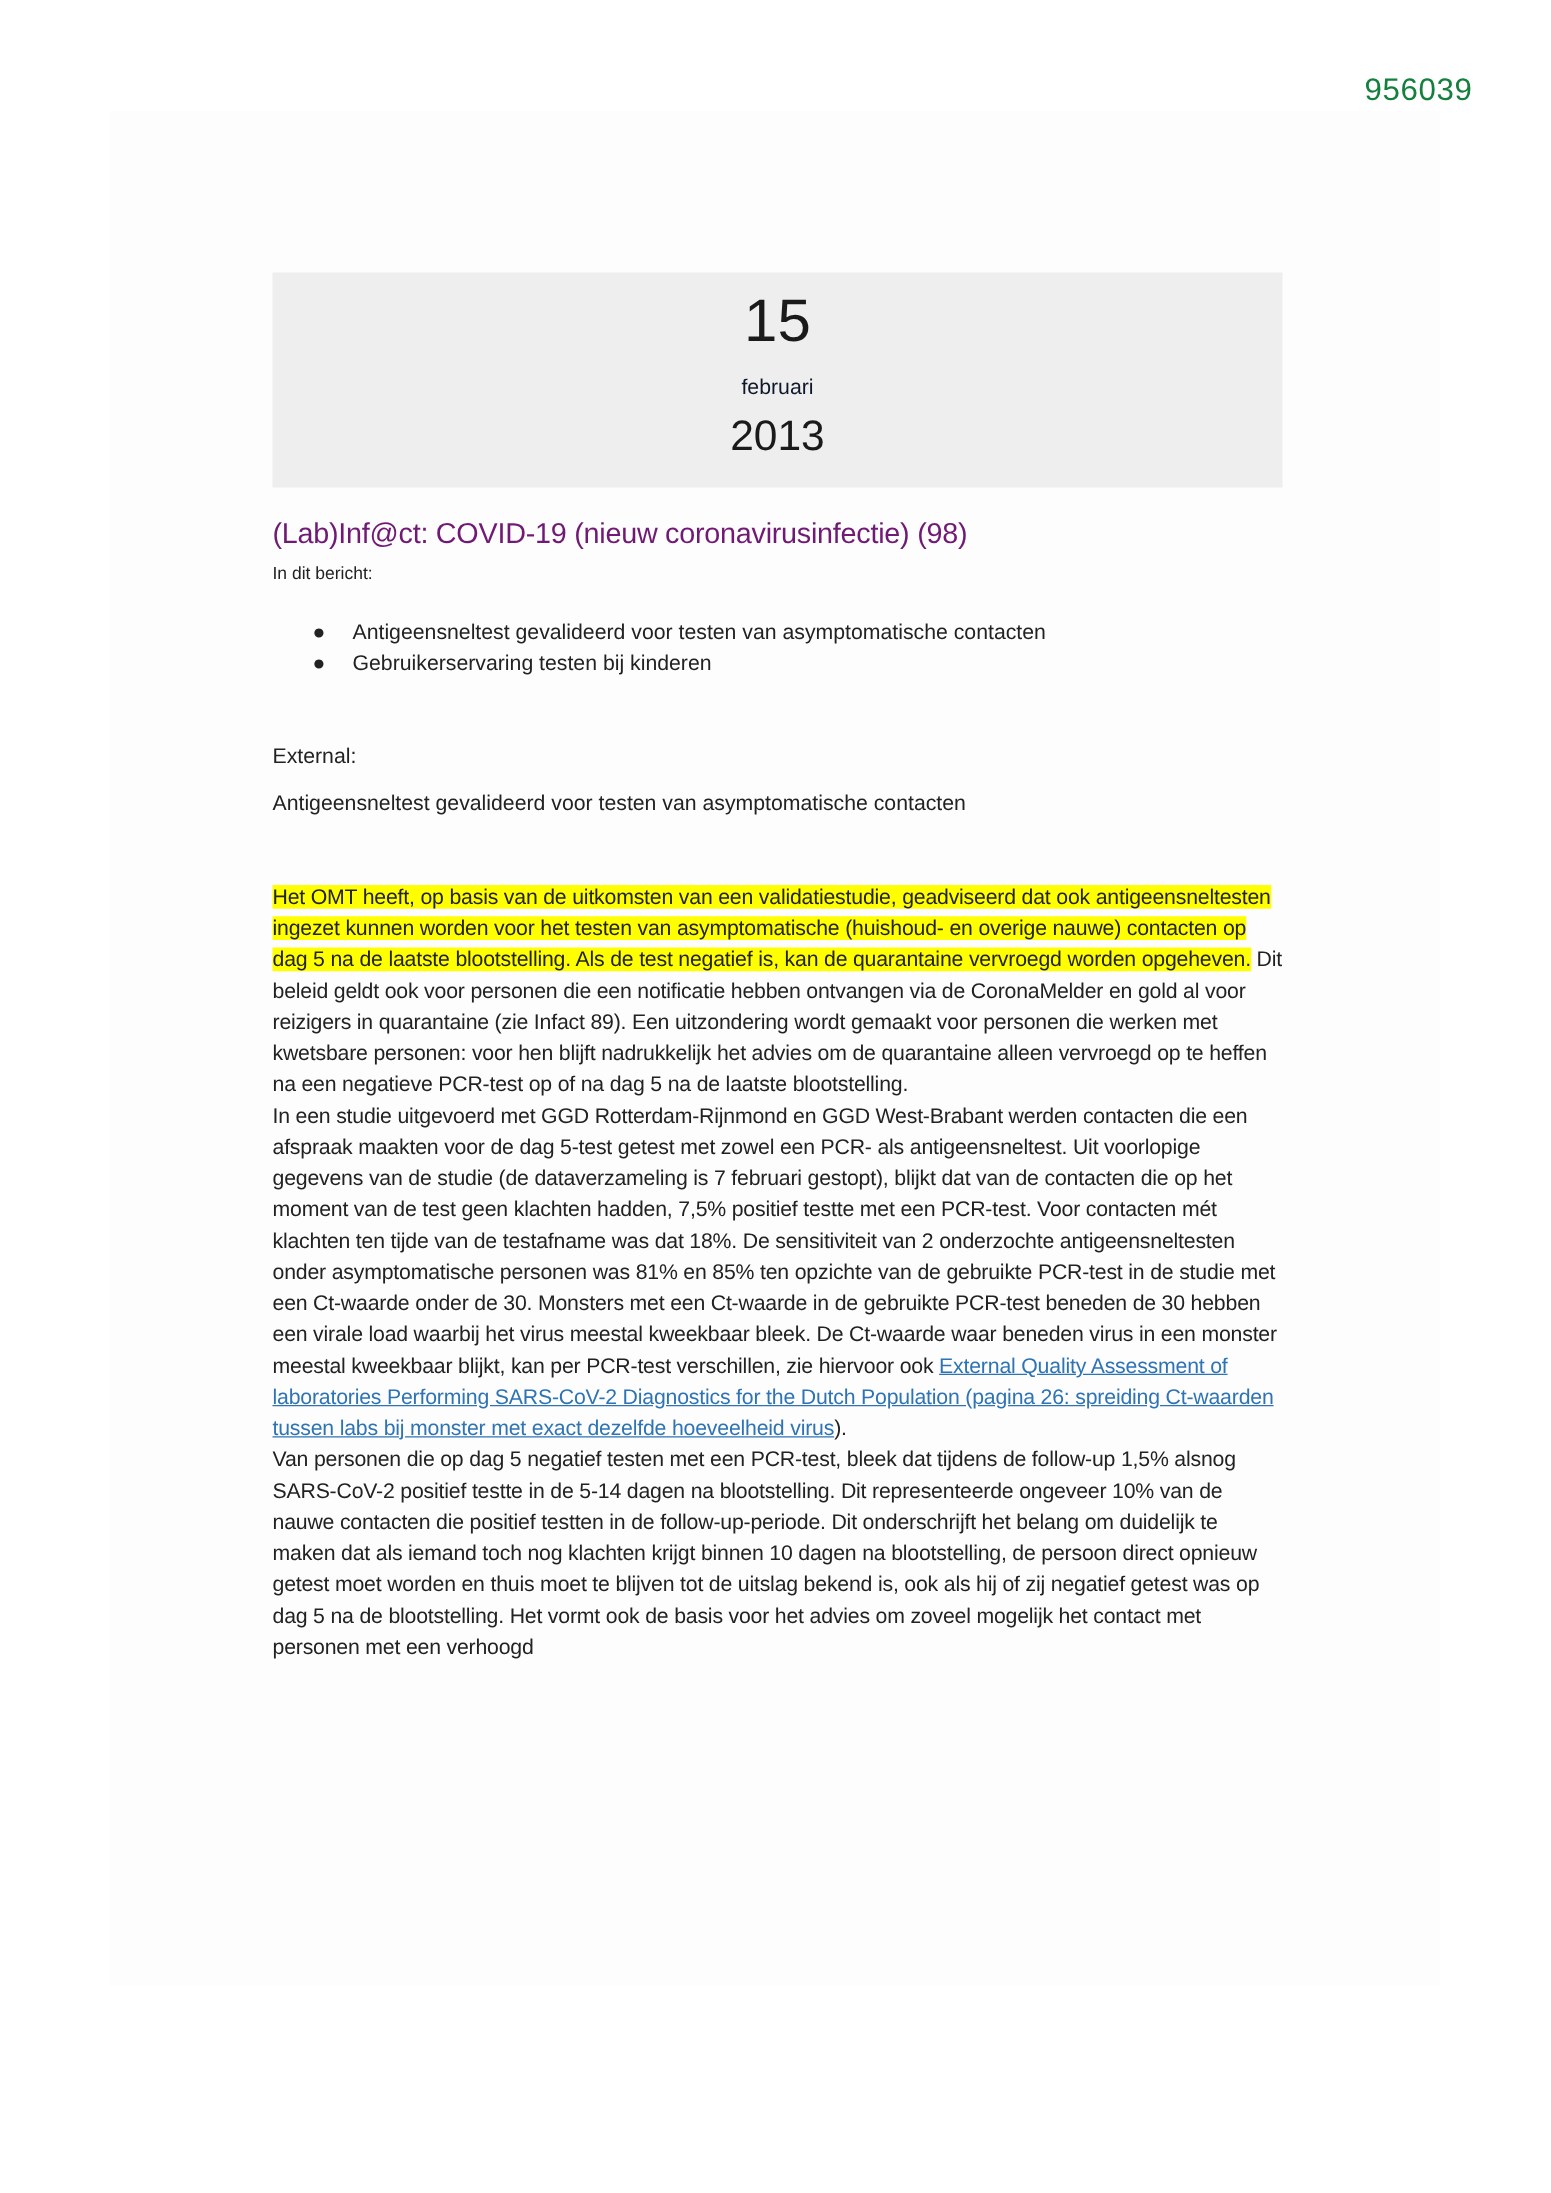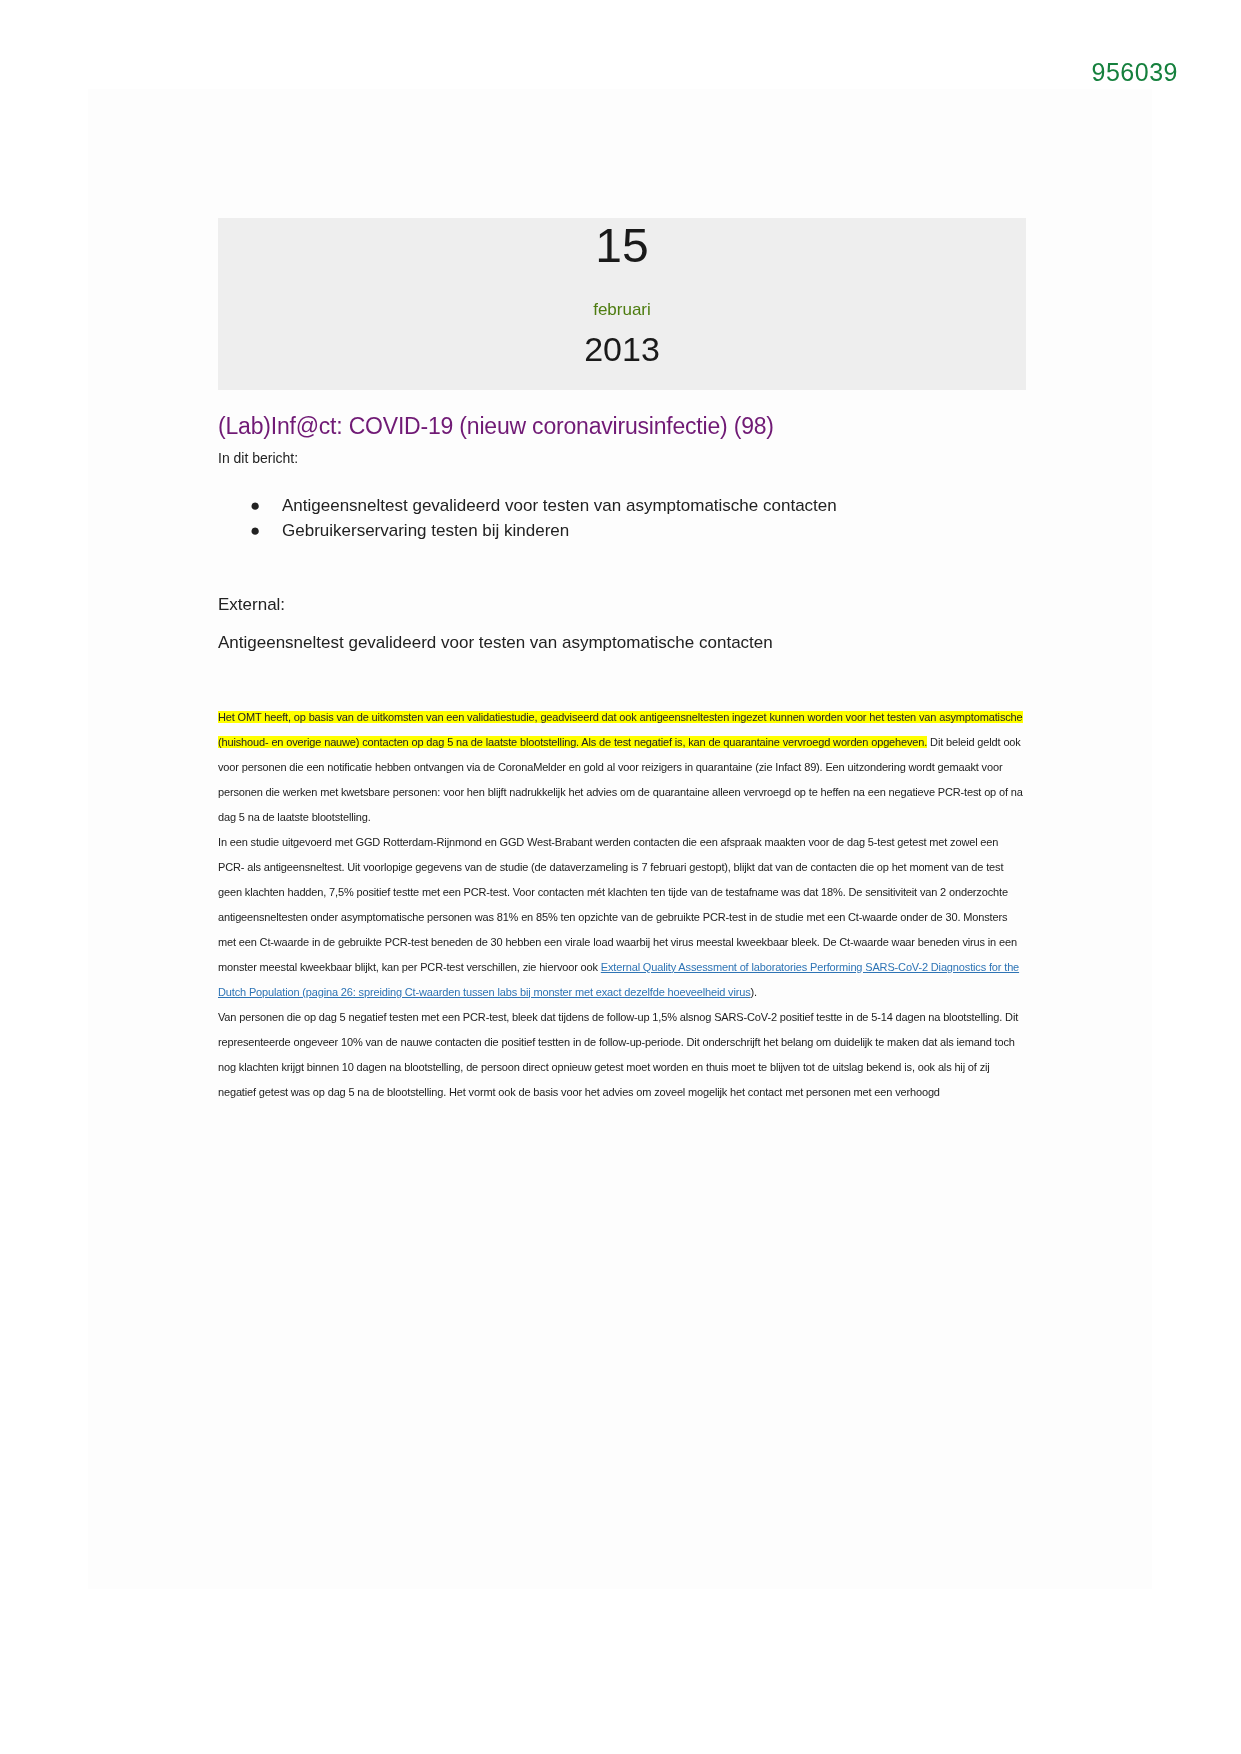--- a/index.html
+++ b/index.html
@@ -40,31 +40,31 @@
     .date-box {
       width: 808px;
       height: 172px;
       background: #eeeeee;
       text-align: center;
       position: relative;
     }
     .date-day {
       position: absolute;
       left: 0; right: 0;
-      top: 2px;
+      top: 14px;
       font-size: 48px;
       line-height: 1.1;
       color: #1a1a1a;
     }
     .date-month {
       position: absolute;
       left: 0; right: 0;
       top: 82px;
       font-size: 17px;
-      color: #4d7c0f;
+      color: #0f172a;
     }
     .date-year {
       position: absolute;
       left: 0; right: 0;
       top: 112px;
       font-size: 34px;
       color: #1a1a1a;
     }
     .title {
       margin-top: 23px;
@@ -96,21 +96,21 @@
     }
     .bericht-label {
       margin-top: 52px;
       font-size: 17px;
     }
     .section-title {
       margin-top: 18px;
       font-size: 17px;
     }
     .para {
-      font-size: 11px;
+      font-size: 17px;
       line-height: 25px;
       margin: 0;
       letter-spacing: -0.15px;
     }
     .para.first { margin-top: 52px; }
     .para + .para { margin-top: 0; }
     .hl {
       background: #ffff00;
     }
     a.ref-link {

